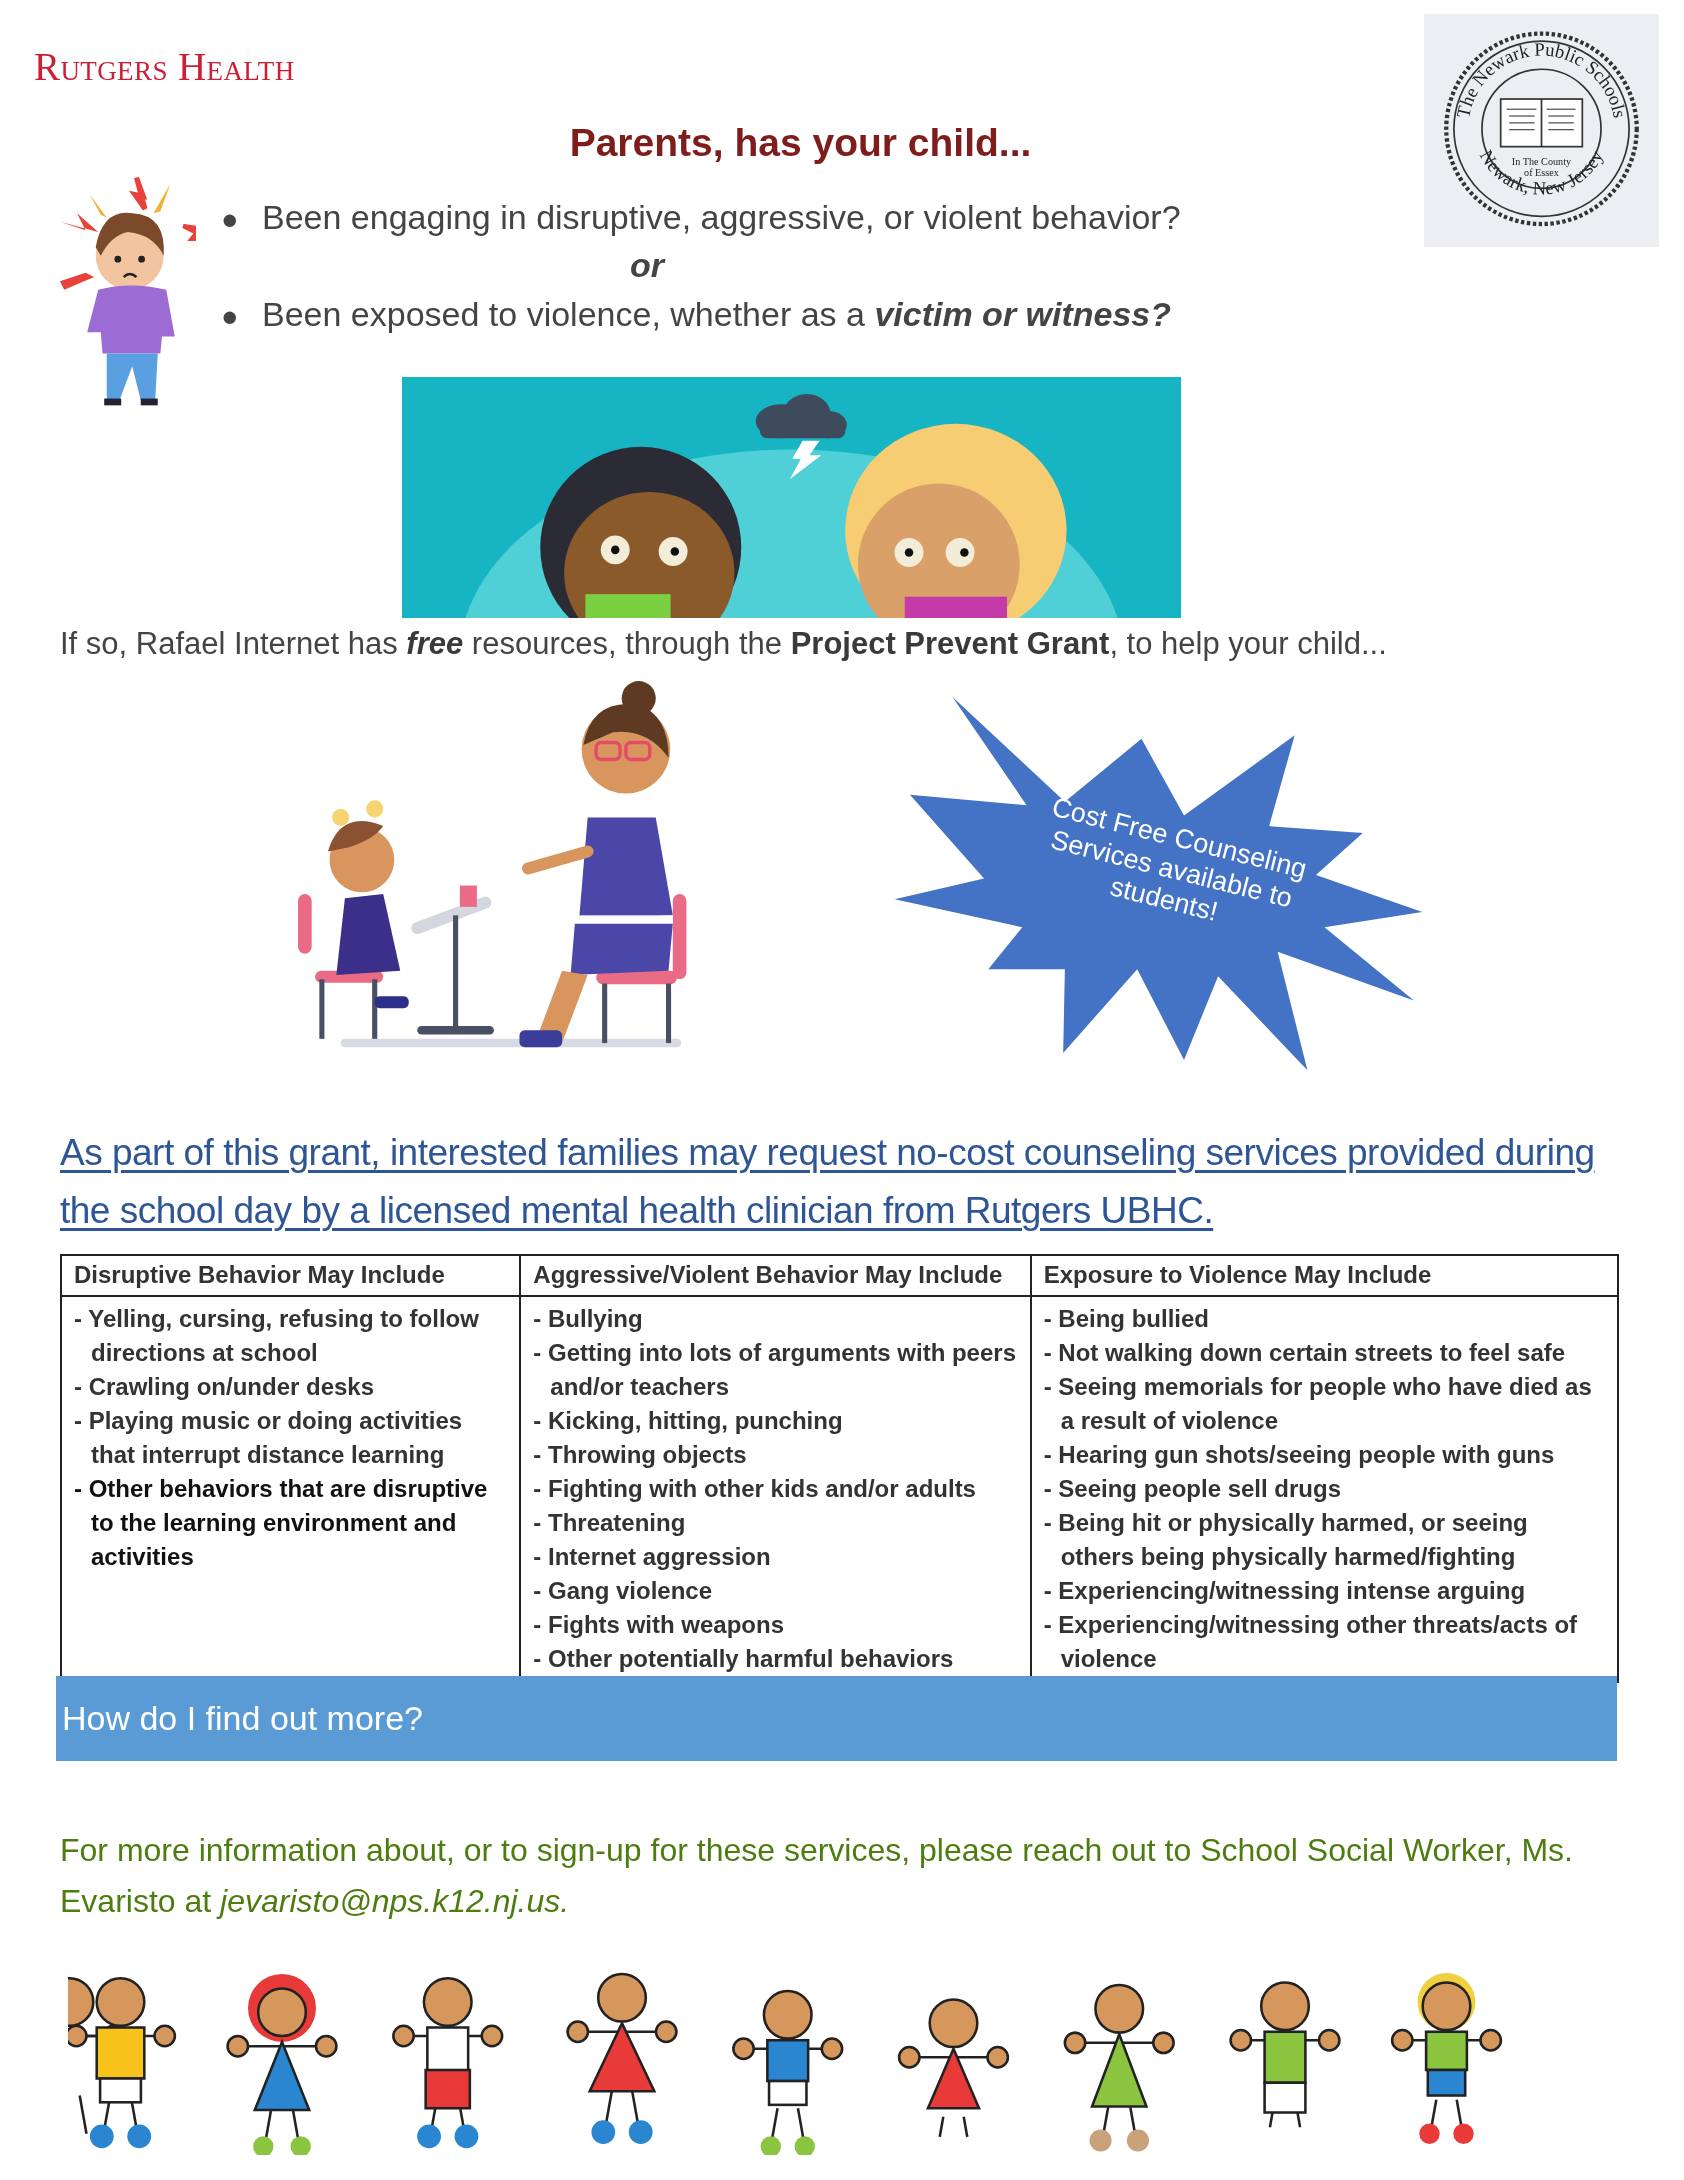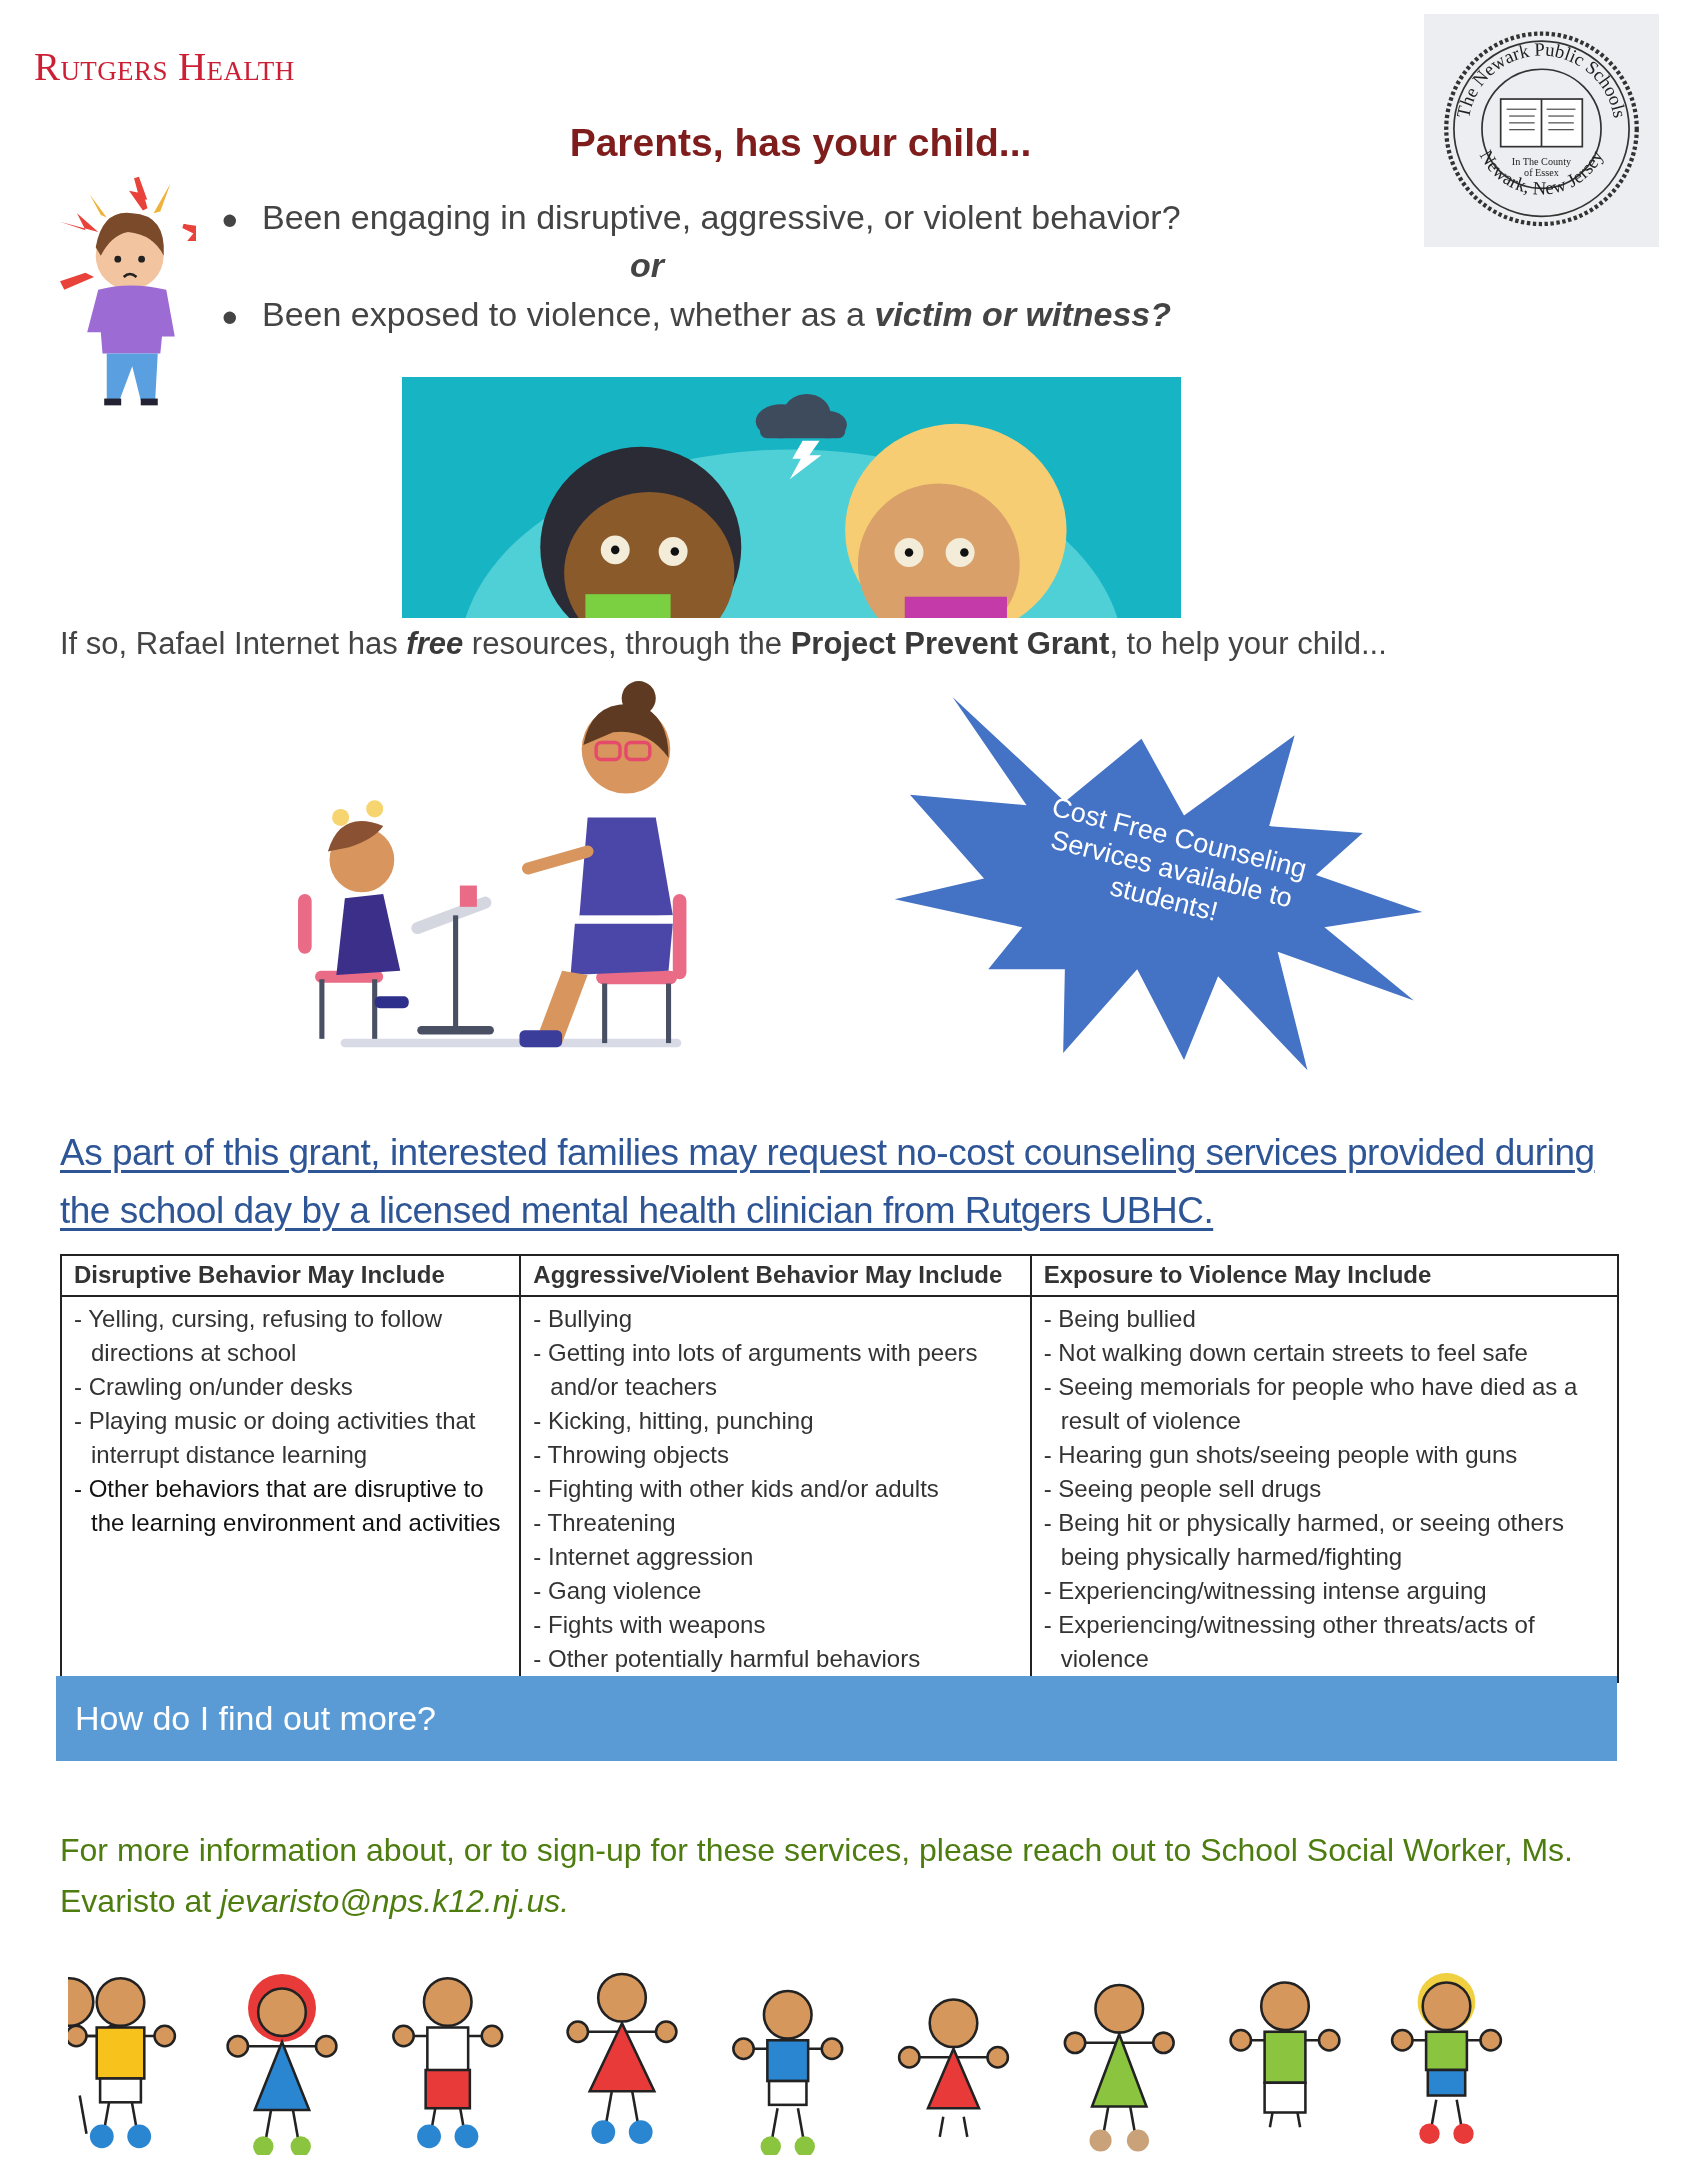--- a/index.html
+++ b/index.html
@@ -32,24 +32,24 @@
 
   .grant { left: 60px; top: 1092px; width: 1584px; font-size: 37px; color: #2e5596;
            text-decoration: underline; text-decoration-thickness: 2.6px; text-underline-offset: 5.1px;
            line-height: 58px; font-family: "Liberation Sans", sans-serif; letter-spacing: -0.5px; margin-top: 32px; }
 
   table.behav { position: absolute; left: 60px; top: 1254px; width: 1559px; border-collapse: collapse;
                 font-size: 24px; color: #333; }
   table.behav th, table.behav td { border: 2.1px solid #222; vertical-align: top; padding: 5px 12px; }
   table.behav th { text-align: left; font-weight: bold; height: 29px; color: #333; }
   table.behav td { height: 354px; line-height: 34px; }
-  .item { padding-left: 17px; text-indent: -17px; }
+  .item { padding-left: 17px; text-indent: -17px; font-weight: bold; }
 
   .more-bar { left: 56px; top: 1676px; width: 1561px; height: 85px; background: #5b9bd5;
-              color: #fff; font-size: 34px; line-height: 85px; padding-left: 19px; box-sizing: border-box; }
+              color: #fff; font-size: 34px; line-height: 85px; padding-left: 6px; box-sizing: border-box; }
   .contact { left: 60px; top: 1785px; width: 1584px; font-size: 32px; color: #4d7c0f; line-height: 51px; margin-top: 40px; }
   .contact i { font-style: italic; }
 
   .kids-row { left: 68px; top: 1951px; width: 1533px; height: 204px; }
 </style>
 </head>
 <body>
 
 <div class="abs brand">Rutgers Health</div>
 

